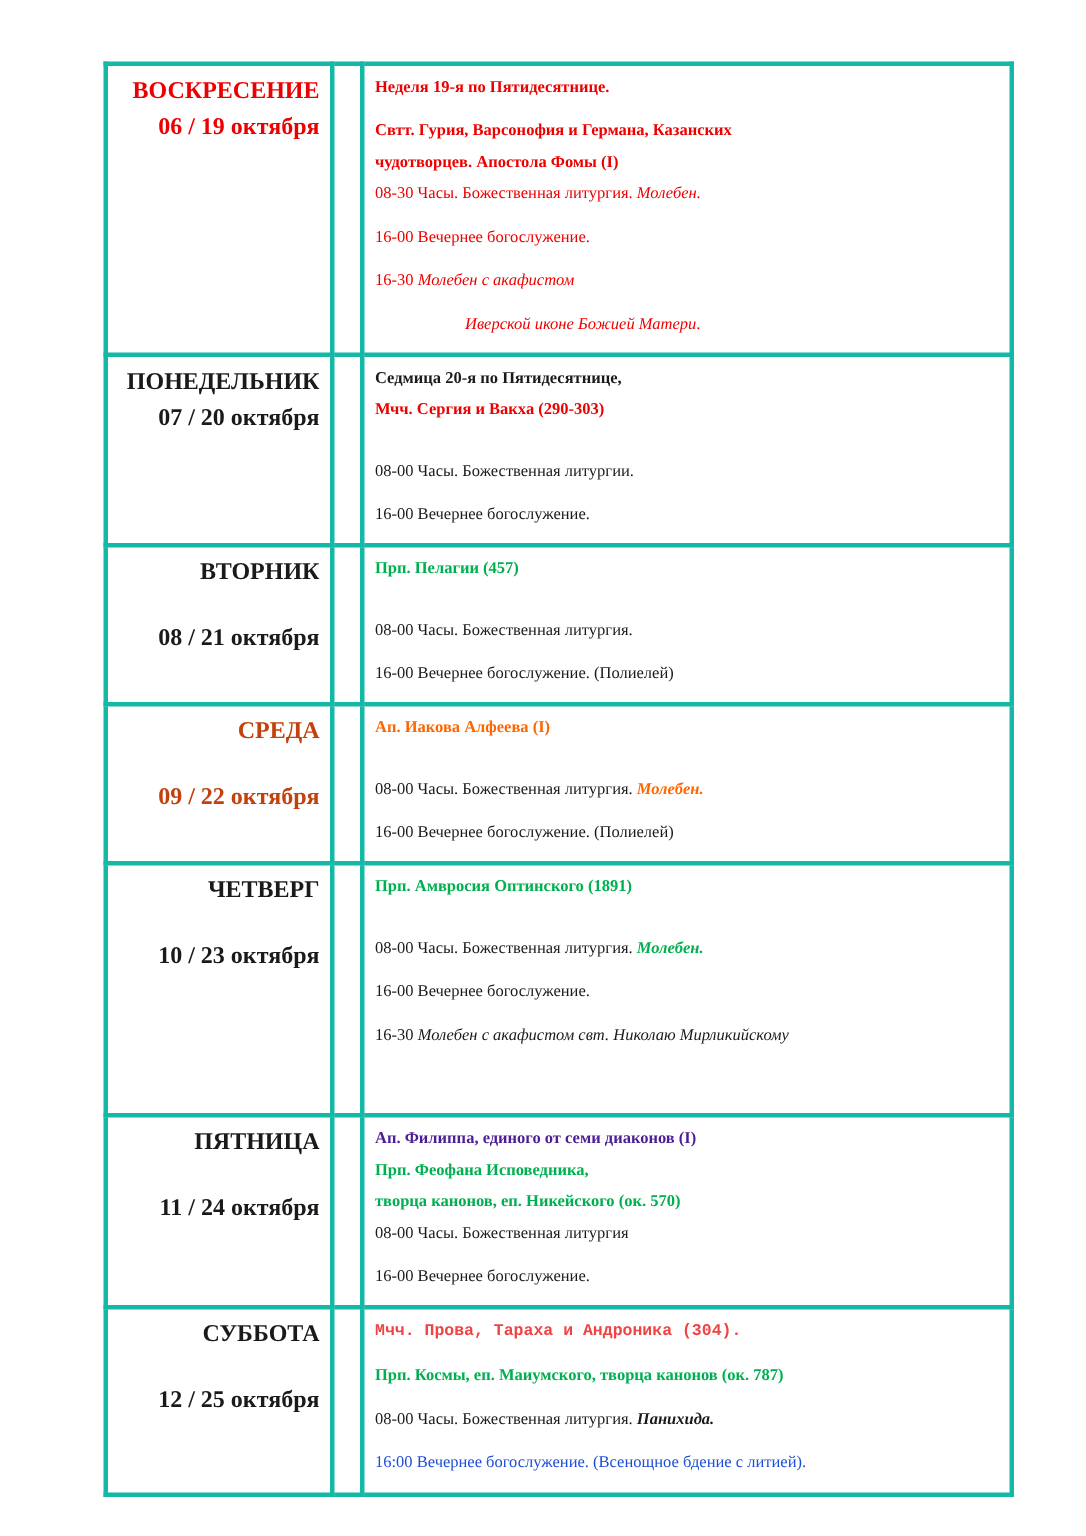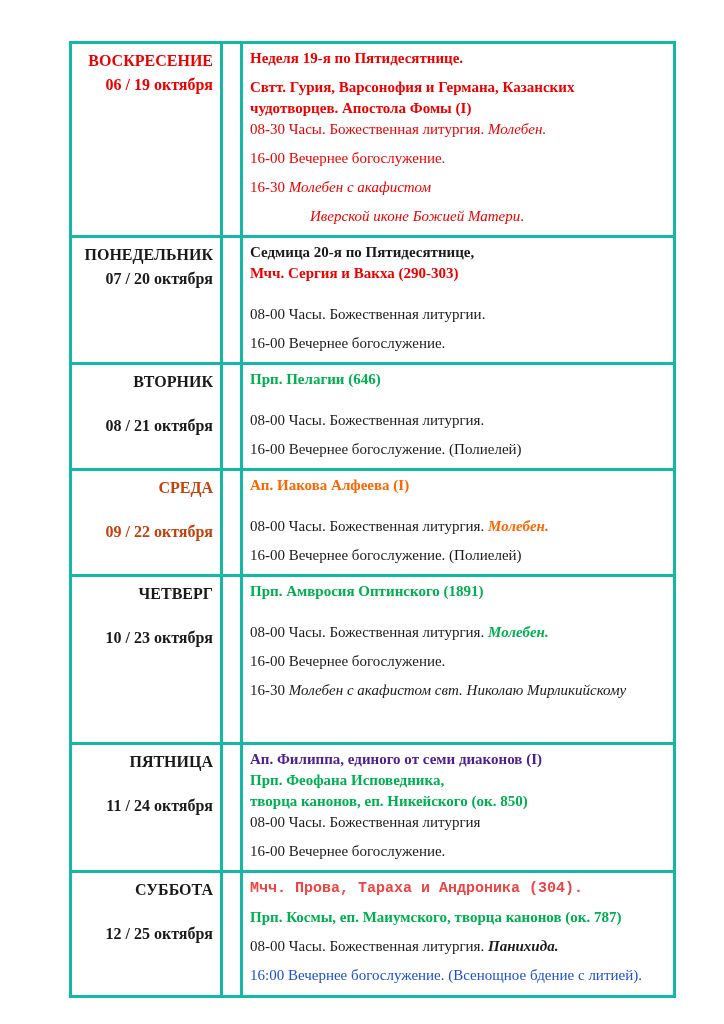--- a/index.html
+++ b/index.html
@@ -40,21 +40,21 @@
     font-size: 16px;
     line-height: 22px;
   }
   td.day-cell .day-line { margin: 0 0 2px 0; white-space: nowrap; }
   td.day-cell .day-blank { height: 18px; }
 
   td.spacer-cell { }
 
   td.content-cell {
     padding: 4px 5px 0 7px;
-    font-size: 15px;
+    font-size: 11px;
     line-height: 21px;
   }
   td.content-cell p.line {
     margin: 0 0 8px 0;
     white-space: nowrap;
   }
   td.content-cell p.tight { margin-bottom: 0; }
   td.content-cell p.blank { height: 12px; margin: 0; }
   td.content-cell p.indent { padding-left: 60px; }
   .seg-b { font-weight: bold; }
@@ -102,21 +102,21 @@
           </td>
         </tr>
         <tr>
           <td class="day-cell" style="color: rgb(26, 26, 26);">
             <div class="day-line">ВТОРНИК</div>
             <div class="day-line day-blank"></div>
             <div class="day-line">08 / 21 октября</div>
           </td>
           <td class="spacer-cell"></td>
           <td class="content-cell">
-            <p class="line"><span class="seg-b " style="color: rgb(0, 176, 80);">Прп. Пелагии (646)</span></p>
+            <p class="line"><span class="seg-b " style="color: rgb(0, 176, 80);">Прп. Пелагии (457)</span></p>
             <p class="line blank"></p>
             <p class="line"><span class="" style="color: rgb(26, 26, 26);">08-00 Часы. Божественная литургия.</span></p>
             <p class="line"><span class="" style="color: rgb(26, 26, 26);">16-00 Вечернее богослужение. (Полиелей)</span></p>
           </td>
         </tr>
         <tr>
           <td class="day-cell" style="color: #c2410c;">
             <div class="day-line">СРЕДА</div>
             <div class="day-line day-blank"></div>
             <div class="day-line">09 / 22 октября</div>
@@ -147,21 +147,21 @@
         <tr>
           <td class="day-cell" style="color: rgb(26, 26, 26);">
             <div class="day-line">ПЯТНИЦА</div>
             <div class="day-line day-blank"></div>
             <div class="day-line">11 / 24 октября</div>
           </td>
           <td class="spacer-cell"></td>
           <td class="content-cell">
             <p class="line tight"><span class="seg-b " style="color: #4c1d95;">Ап. Филиппа, единого от семи диаконов (I)</span></p>
             <p class="line tight"><span class="seg-b " style="color: rgb(0, 176, 80);">Прп. Феофана Исповедника,</span></p>
-            <p class="line tight"><span class="seg-b " style="color: rgb(0, 176, 80);">творца канонов, еп. Никейского (ок. 850)</span></p>
+            <p class="line tight"><span class="seg-b " style="color: rgb(0, 176, 80);">творца канонов, еп. Никейского (ок. 570)</span></p>
             <p class="line"><span class="" style="color: rgb(26, 26, 26);">08-00 Часы. Божественная литургия</span></p>
             <p class="line"><span class="" style="color: rgb(26, 26, 26);">16-00 Вечернее богослужение.</span></p>
           </td>
         </tr>
         <tr>
           <td class="day-cell" style="color: rgb(26, 26, 26);">
             <div class="day-line">СУББОТА</div>
             <div class="day-line day-blank"></div>
             <div class="day-line">12 / 25 октября</div>
           </td>

